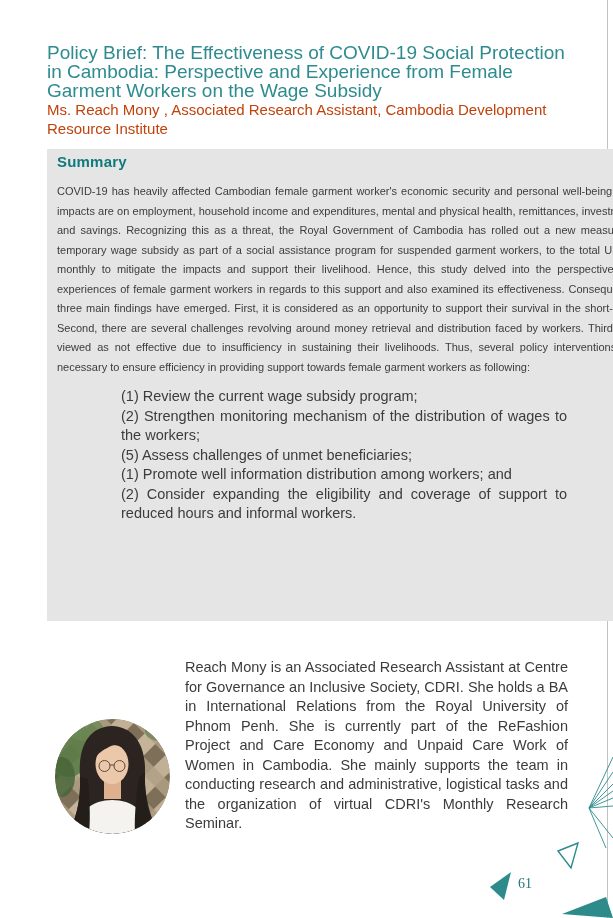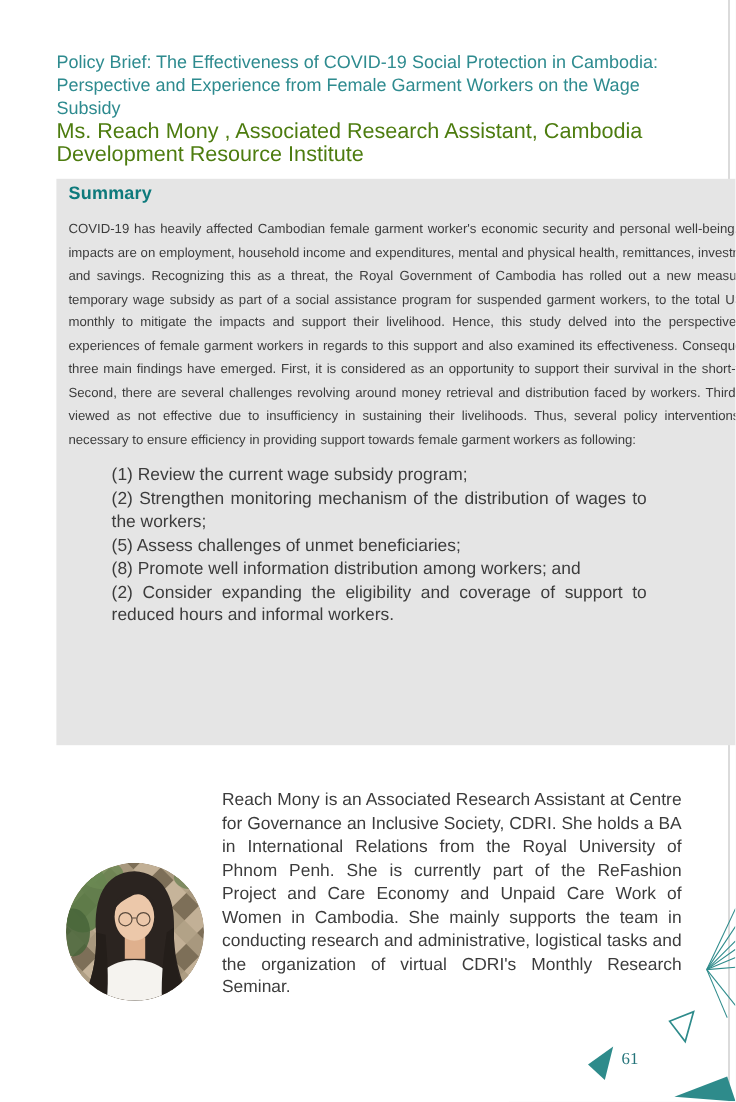--- a/index.html
+++ b/index.html
@@ -18,29 +18,29 @@
     left: 607px; top: 0;
     width: 1px; height: 100%;
     background: #c3c3c3;
   }
   .content {
     position: absolute;
     left: 47px; top: 43px;
     width: 521px;
   }
   .title {
-    font-size: 15px;
+    font-size: 19px;
     line-height: 19px;
     font-weight: 400;
     color: #2e8b8f;
   }
   .author {
-    font-size: 18px;
+    font-size: 15px;
     line-height: 19px;
-    color: #4d7c0f;
+    color: #c2410c;
   }
   .summary-box {
     margin-top: 11px;
     width: 603px;
     min-height: 472px;
     background: #e5e5e5;
     padding: 4px 12px 18px 10px;
   }
   .summary-heading {
     font-size: 15px;
@@ -50,21 +50,21 @@
   }
   .summary-body {
     margin-top: 12px;
     font-size: 11px;
     line-height: 19.5px;
     text-align: justify;
     color: #3c3c3c;
   }
   .rec-list {
     margin-top: 10px;
-    margin-left: 36px;
+    margin-left: 64px;
     width: 446px;
   }
   .rec-item {
     font-size: 14.5px;
     line-height: 19.5px;
     text-align: justify;
     color: #3c3c3c;
   }
   .bio-section {
     margin-top: 37px;
@@ -112,21 +112,21 @@
     <h1 class="title">Policy Brief: The Effectiveness of COVID-19 Social Protection in Cambodia: Perspective and Experience from Female Garment Workers on the Wage Subsidy</h1>
     <p class="author">Ms. Reach Mony , Associated Research Assistant, Cambodia Development Resource Institute</p>
 
     <section class="summary-box">
       <h2 class="summary-heading">Summary</h2>
       <p class="summary-body">COVID-19 has heavily affected Cambodian female garment worker's economic security and personal well-being. The impacts are on employment, household income and expenditures, mental and physical health, remittances, investment, and savings. Recognizing this as a threat, the Royal Government of Cambodia has rolled out a new measure of temporary wage subsidy as part of a social assistance program for suspended garment workers, to the total US$70 monthly to mitigate the impacts and support their livelihood. Hence, this study delved into the perspective and experiences of female garment workers in regards to this support and also examined its effectiveness. Consequently, three main findings have emerged. First, it is considered as an opportunity to support their survival in the short-term. Second, there are several challenges revolving around money retrieval and distribution faced by workers. Third, it is viewed as not effective due to insufficiency in sustaining their livelihoods. Thus, several policy interventions are necessary to ensure efficiency in providing support towards female garment workers as following:</p>
       <div class="rec-list">
         <p class="rec-item">(1) Review the current wage subsidy program;</p>
         <p class="rec-item">(2) Strengthen monitoring mechanism of the distribution of wages to the workers;</p>
         <p class="rec-item">(5) Assess challenges of unmet beneficiaries;</p>
-        <p class="rec-item">(8) Promote well information distribution among workers; and</p>
+        <p class="rec-item">(1) Promote well information distribution among workers; and</p>
         <p class="rec-item">(2) Consider expanding the eligibility and coverage of support to reduced hours and informal workers.</p>
       </div>
     </section>
 
     <section class="bio-section">
       <div class="photo-wrap">
         
         <svg width="115" height="115" viewBox="0 0 115 115">
           <defs>
             <clipPath id="pc">

